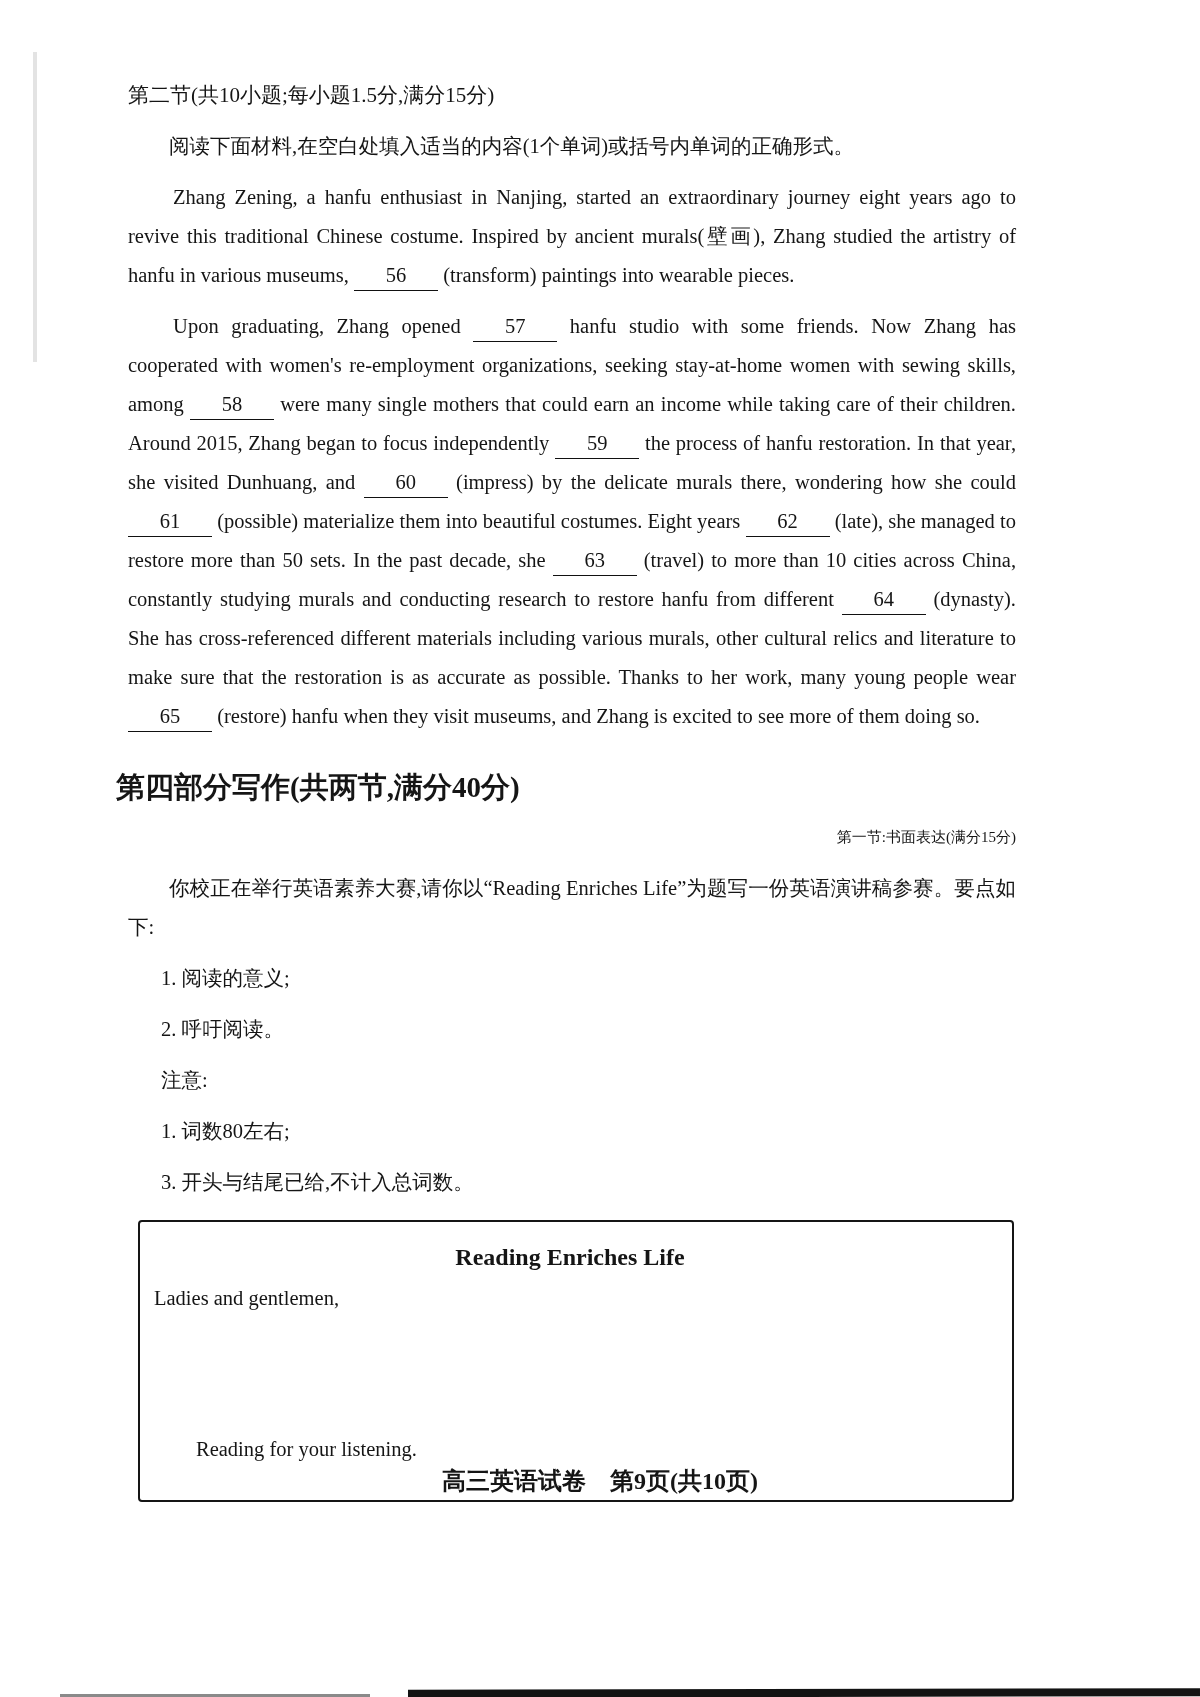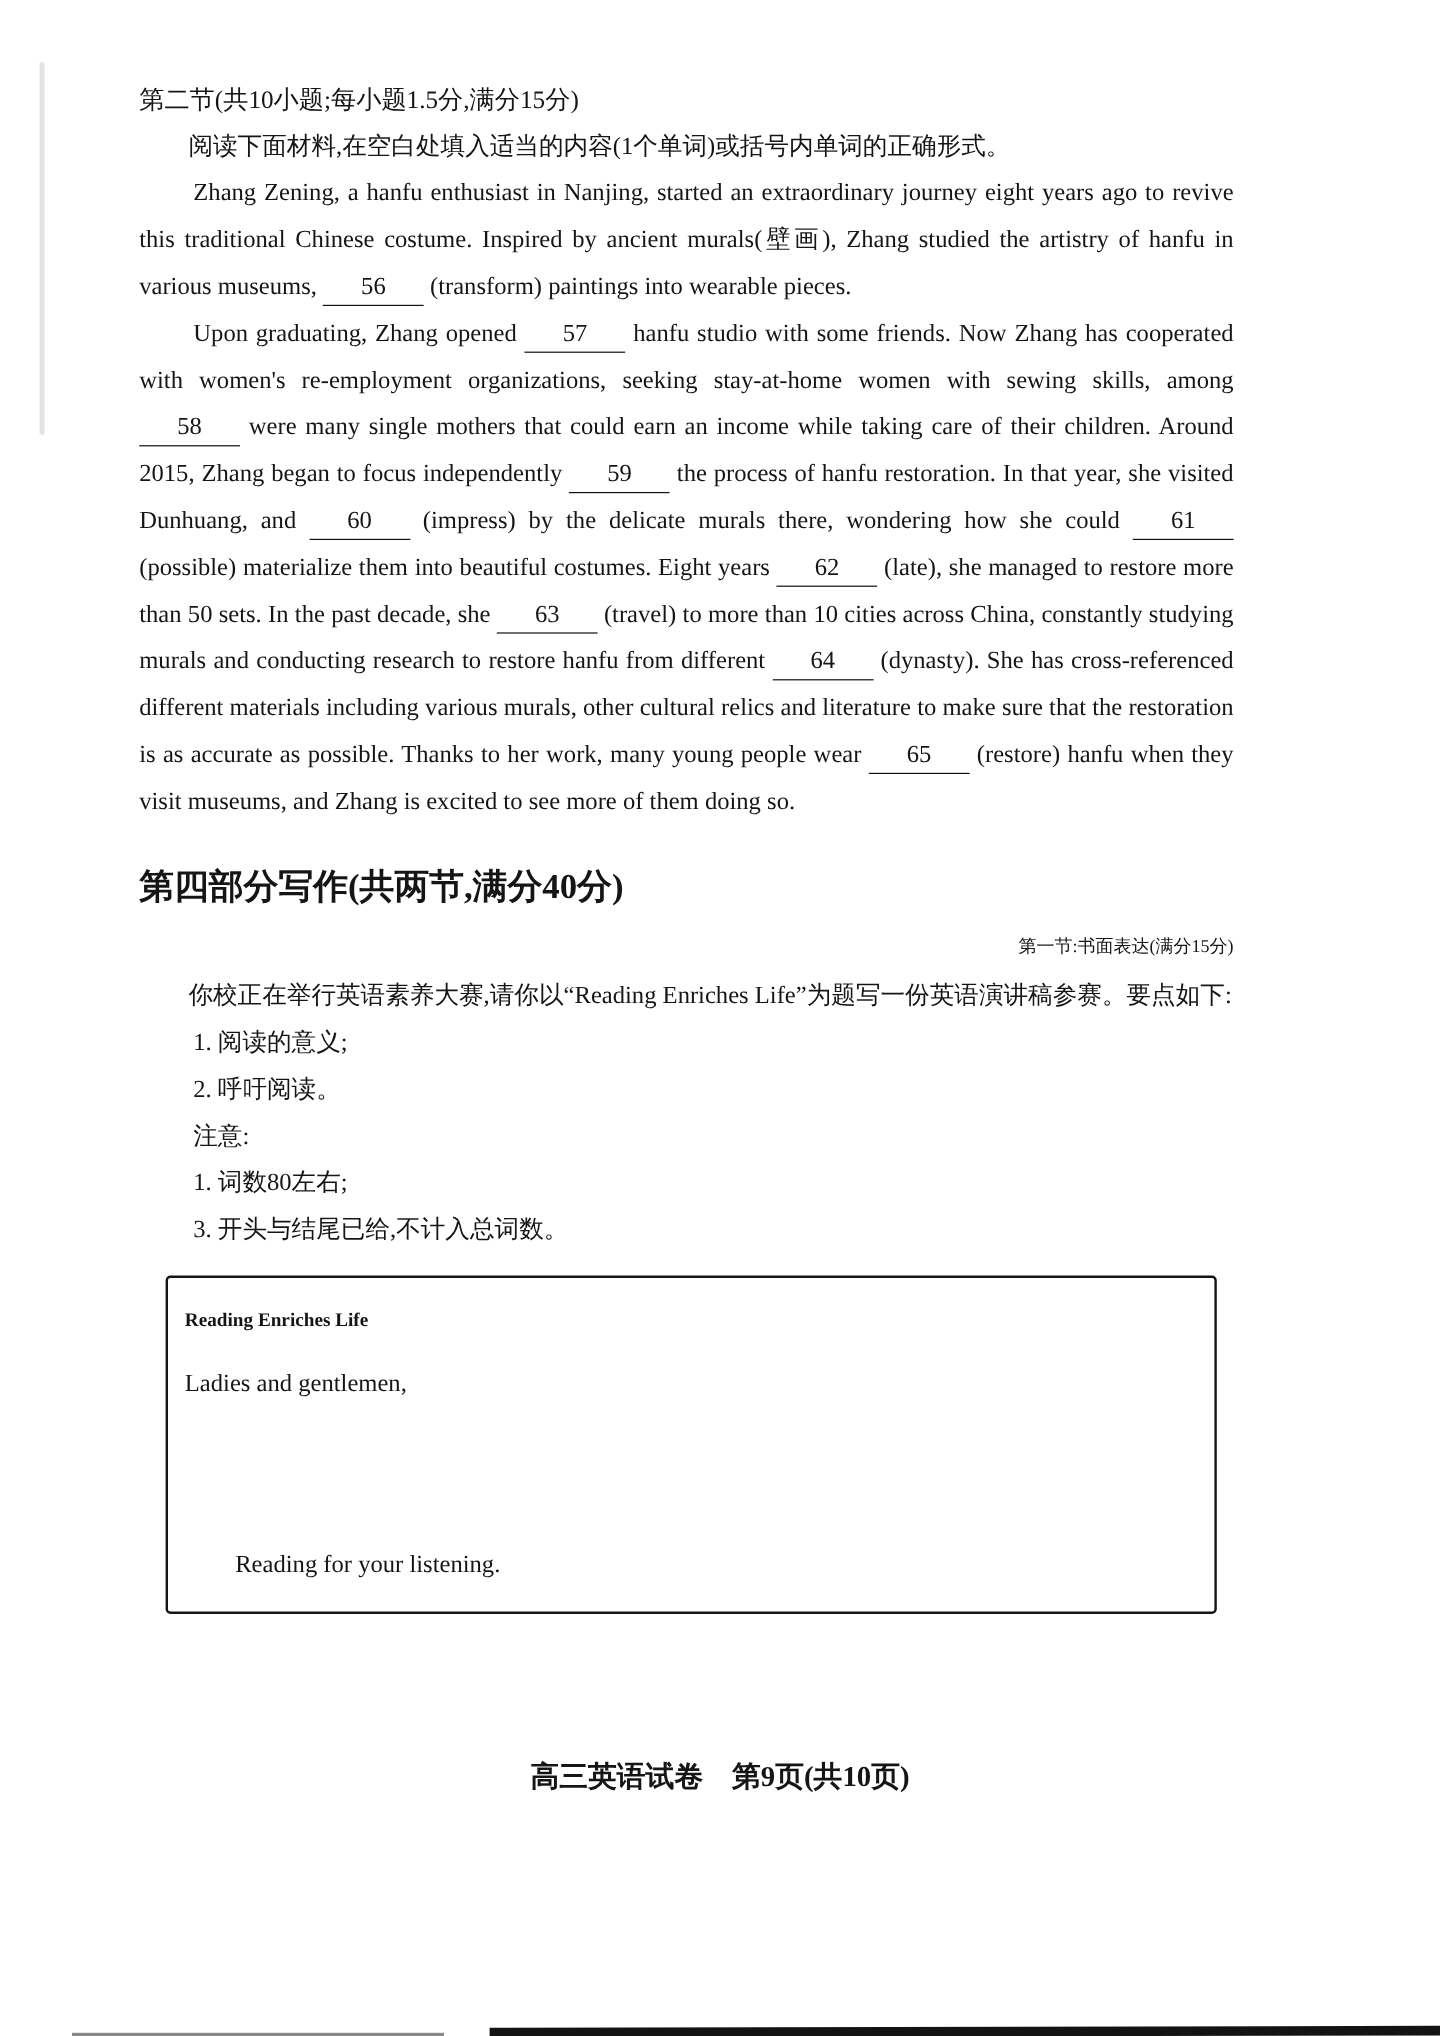--- a/index.html
+++ b/index.html
@@ -10,21 +10,21 @@
     margin: 0 auto;
     background: #ffffff;
     color: #151515;
     font-family: "Liberation Serif", "DejaVu Serif", serif;
     font-size: 20.5px;
     line-height: 39px;
     box-sizing: border-box;
     padding: 64px 172px 0 116px;
     overflow: hidden;
   }
-  p { margin: 0; }
+  p { margin: 12px; }
   .section-header { font-size: 21px; }
   .instructions { text-indent: 2em; text-align: justify; }
   .para { text-indent: 2.2em; text-align: justify; }
   .blank {
     display: inline-block;
     min-width: 56px;
     padding: 0 14px;
     text-indent: 0;
     text-align: center;
     border-bottom: 1.6px solid #111;
@@ -42,22 +42,22 @@
   .answer-box {
     box-sizing: border-box;
     margin: 18px 0 0 22px;
     width: 876px;
     height: 282px;
     border: 2.5px solid #151515;
     border-radius: 4px;
     padding: 16px 26px 0 14px;
     position: relative;
   }
-  .box-title { font-weight: bold; font-size: 16px; }
-  .box-salutation { margin-top: 14px; }
+  .box-title { text-align: center; font-weight: bold; font-size: 24px; }
+  .box-salutation { margin-top: 2px; }
   .box-closing { margin-left: 42px; margin-top: 112px; }
   .footer {
     position: absolute;
     left: 0;
     right: 0;
     top: 1462px;
     text-align: center;
     font-size: 24px;
     font-weight: bold;
   }

